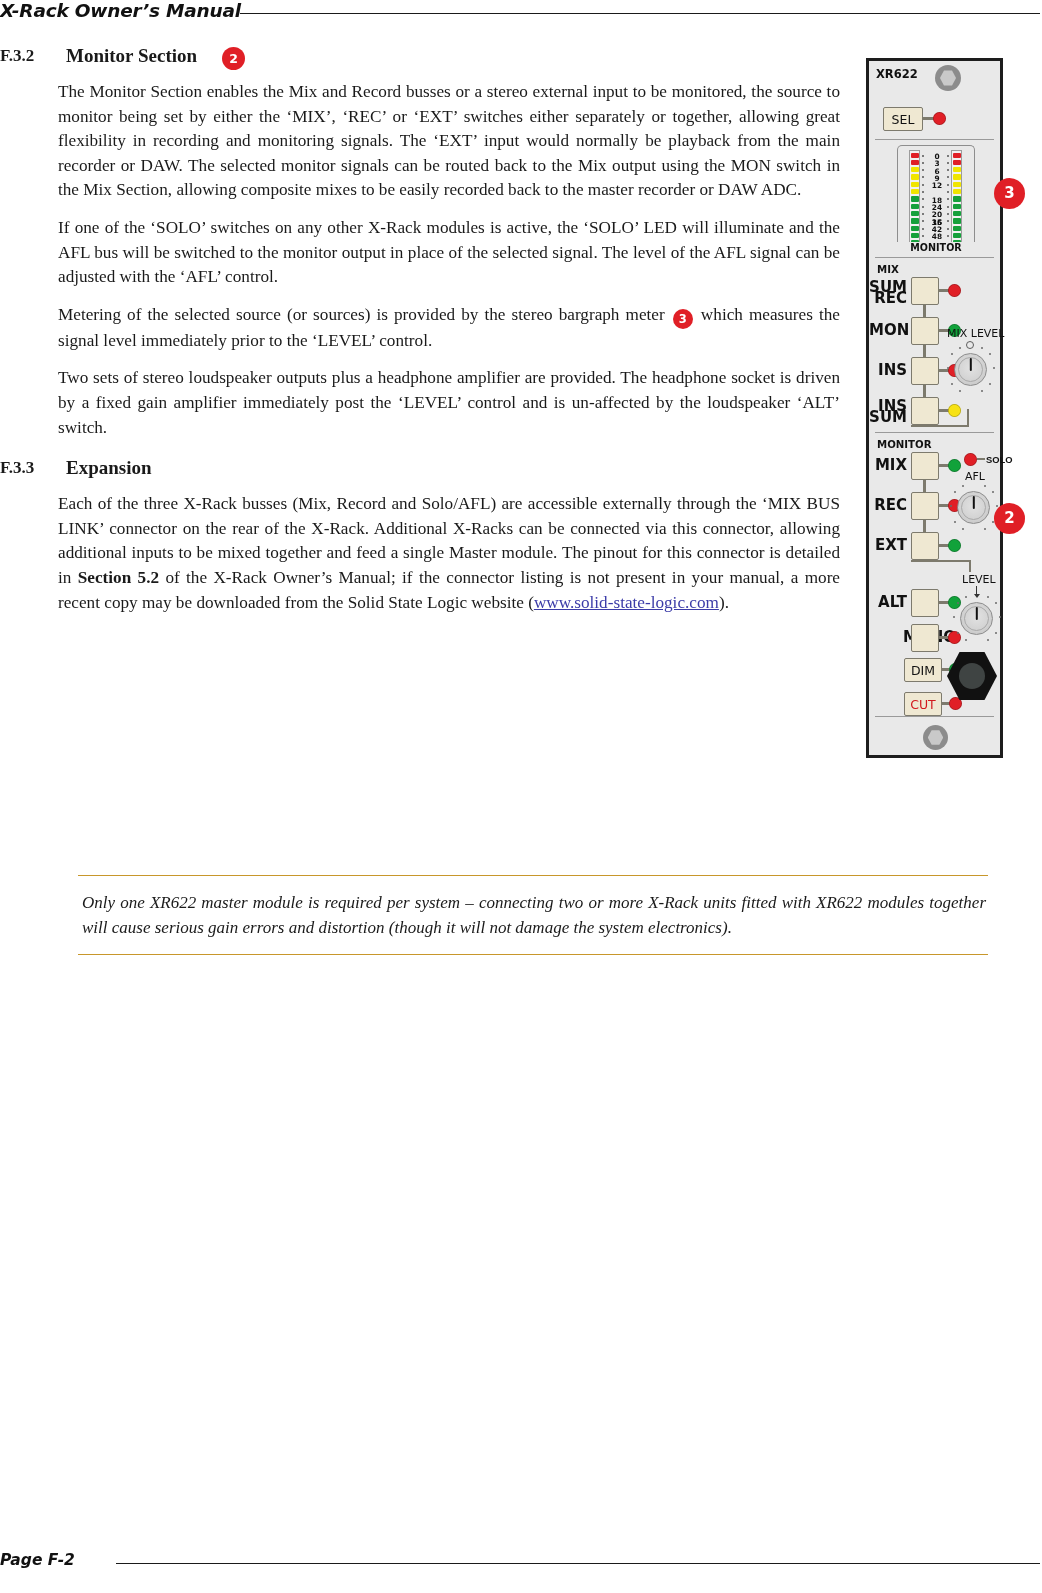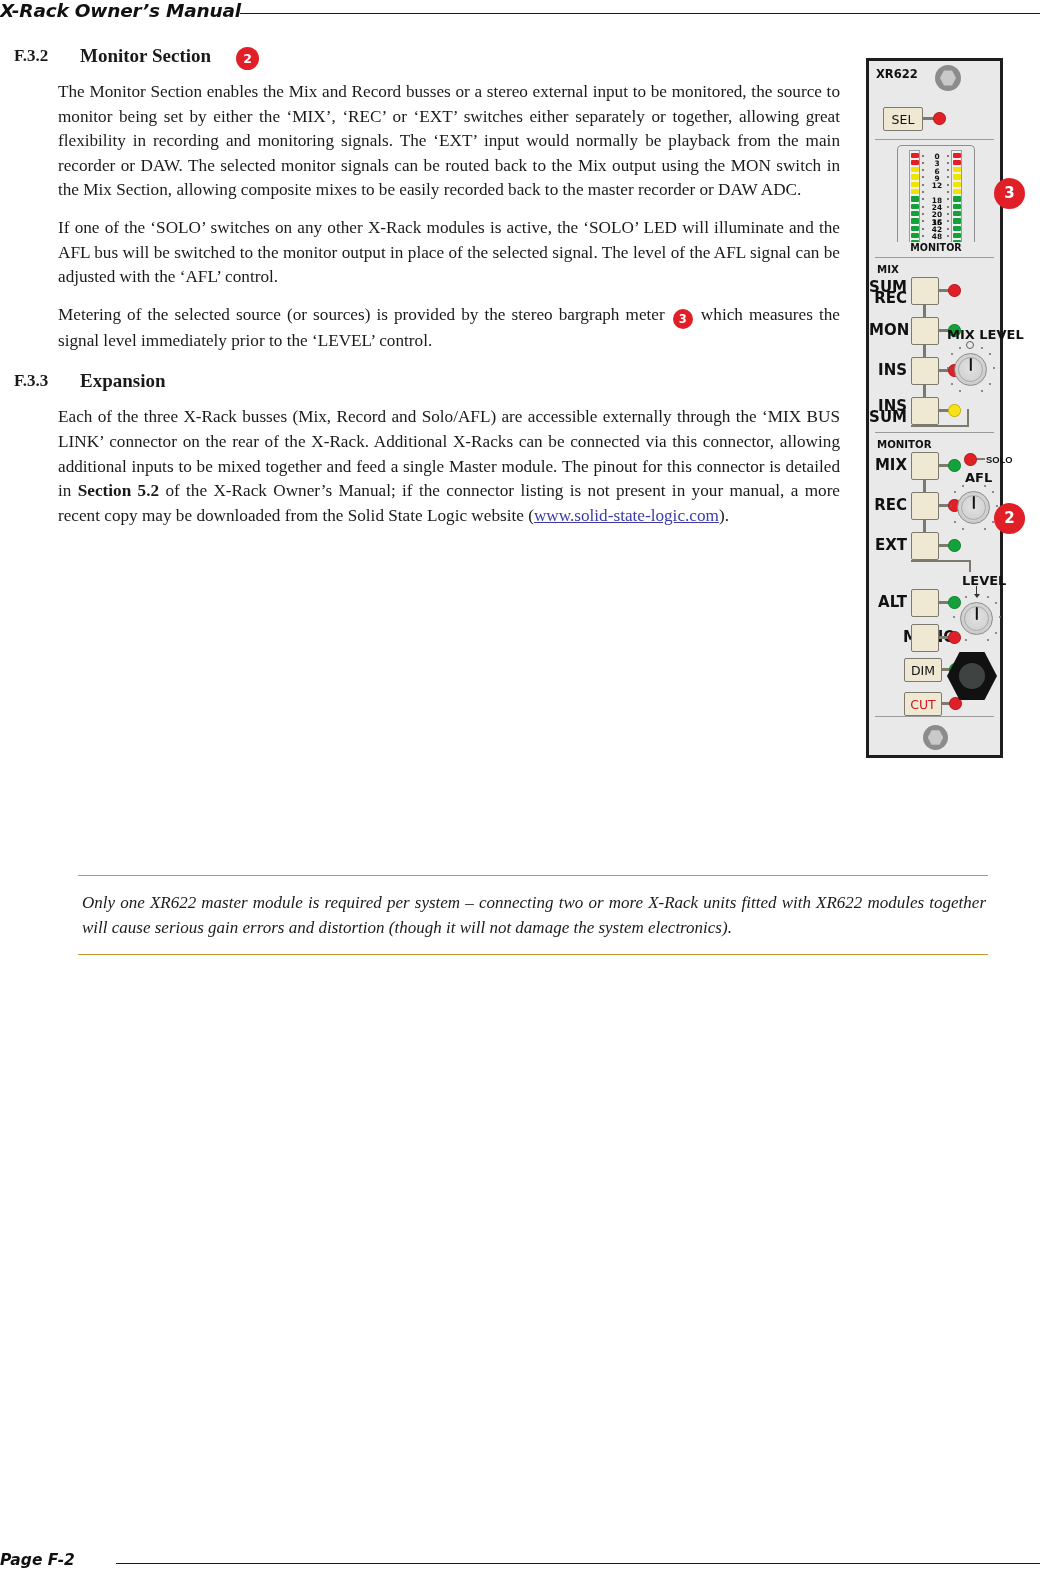--- a/index.html
+++ b/index.html
@@ -49,21 +49,21 @@
   #content {
     position: absolute;
     left: 0px;
     top: 46px;
     width: 1042px;
   }
 
   .sec-head {
     position: relative;
     display: block;
-    margin: 0 0 8px 14px;
+    margin: 0 0 8px 0;
     height: 26px;
   }
   .sec-num {
     position: absolute;
     left: 0px;
     top: 0px;
     font-family: "Liberation Serif", serif;
     font-weight: bold;
     font-size: 17px;
   }
@@ -380,22 +380,22 @@
     width: 8px;
     height: 8px;
     border-radius: 50%;
     border: 1.4px solid #5d5d5d;
     background: #e9e9e9;
     box-sizing: border-box;
   }
   .knob-caption {
     position: absolute;
     font-family: "DejaVu Sans", sans-serif;
-    font-weight: bold;
-    font-size: 13px;
+    font-weight: normal;
+    font-size: 11px;
     color: #111;
     white-space: nowrap;
   }
   .solo-caption {
     position: absolute;
     font-family: Liberation Sans, sans-serif;
     font-weight: bold;
     font-size: 9.4px;
     color: #111;
   }
@@ -471,20 +471,21 @@
     <span class="sec-num">F.3.2</span>
     <span class="sec-title">Monitor Section</span>
     <span class="sec-badge" style="left:222px;">2</span>
   </div>
 
   <p class="body narrow">The Monitor Section enables the Mix and Record busses or a stereo external input to be monitored, the source to monitor being set by either the ‘MIX’, ‘REC’ or ‘EXT’ switches either separately or together, allowing great flexibility in recording and monitoring signals. The ‘EXT’ input would normally be playback from the main recorder or DAW. The selected monitor signals can be routed back to the Mix output using the MON switch in the Mix Section, allowing composite mixes to be easily recorded back to the master recorder or DAW ADC.</p>
   <p class="body narrow">If one of the ‘SOLO’ switches on any other X-Rack modules is active, the ‘SOLO’ LED will illuminate and the AFL bus will be switched to the monitor output in place of the selected signal. The level of the AFL signal can be adjusted with the ‘AFL’ control.</p>
 
   <p class="body narrow"><span>Metering of the selected source (or sources) is provided by the stereo bargraph meter </span><span class="inline-badge">3</span><span> which measures the signal level immediately prior to the ‘LEVEL’ control.</span></p>
 
+  <p class="body narrow">Two sets of stereo loudspeaker outputs plus a headphone amplifier are provided. The headphone socket is driven by a fixed gain amplifier immediately post the ‘LEVEL’ control and is un-affected by the loudspeaker ‘ALT’ switch.</p>
 
   <div class="sec-head" style="margin-top:18px;">
     <span class="sec-num">F.3.3</span>
     <span class="sec-title">Expansion</span>
   </div>
 
   <p class="body narrow" style="width:782px;"><span>Each of the three X-Rack busses (Mix, Record and Solo/AFL) are accessible externally through the ‘MIX BUS LINK’ connector on the rear of the X-Rack. Additional X-Racks can be connected via this connector, allowing additional inputs to be mixed together and feed a single Master module. The pinout for this connector is detailed in </span><span class="bold">Section 5.2</span><span> of the X-Rack Owner’s Manual; if the connector listing is not present in your manual, a more recent copy may be downloaded from the Solid State Logic website (</span><a class="weblink" href="#">www.solid-state-logic.com</a><span>).</span></p>
 
 </div>
 

